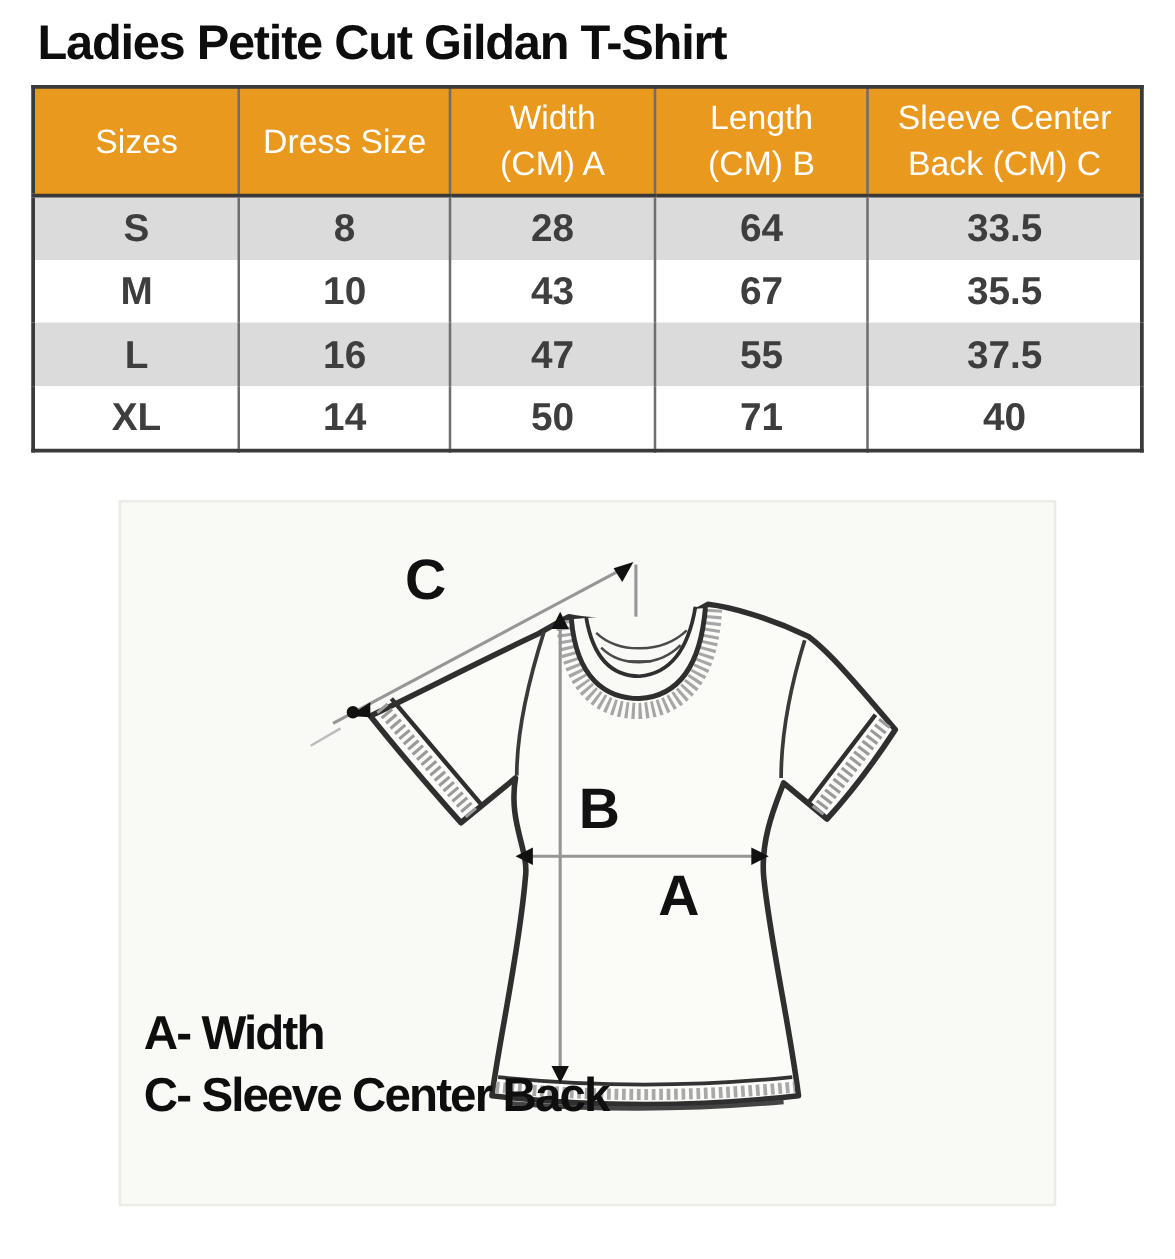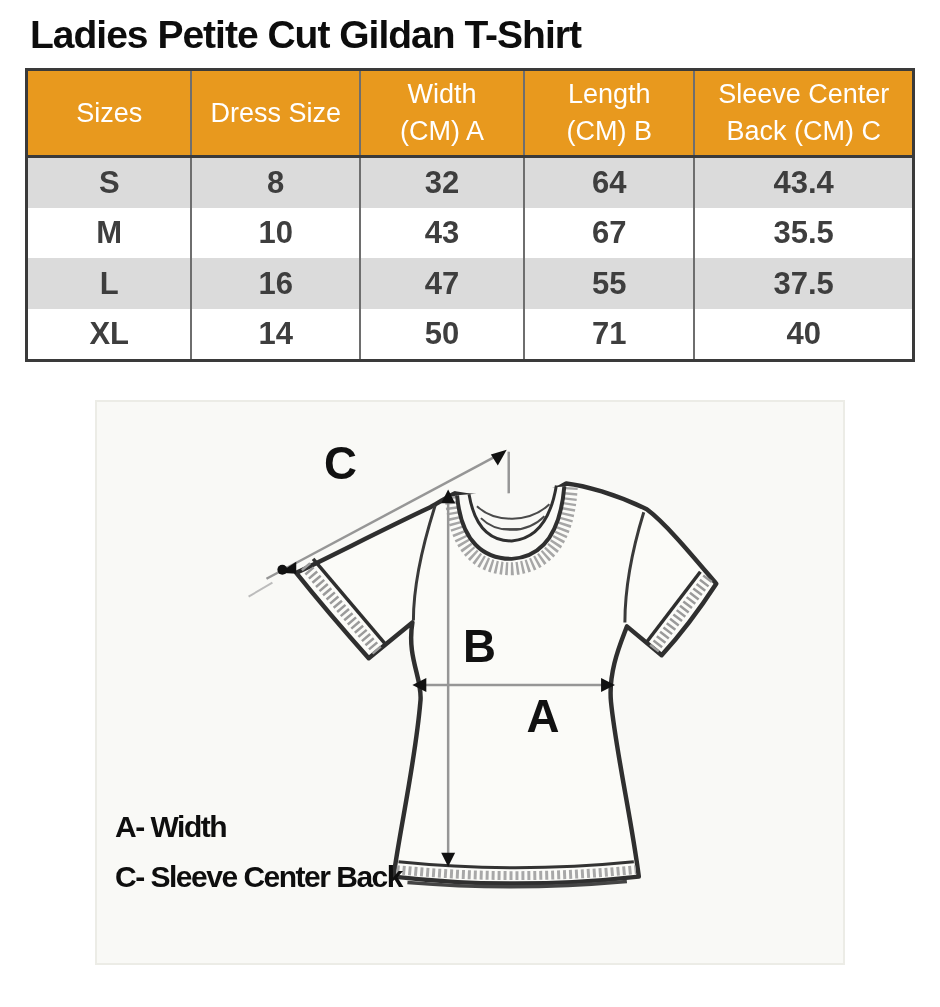--- a/index.html
+++ b/index.html
@@ -34,21 +34,21 @@
   table.size-table tbody tr:nth-child(even){background:#ffffff;}
   .hline{display:block;}
   .hline:empty{display:none;}
   .panel{
     position:absolute;left:95px;top:400px;width:750px;height:565px;
     box-sizing:border-box;background:#f9f9f6;border:2px solid #ecece6;
   }
   .panel svg{position:absolute;left:0;top:0;}
   .legend{
     position:absolute;left:18px;top:400px;
-    font-size:30px;font-weight:bold;color:#0e0e0e;
+    font-size:38px;font-weight:bold;color:#0e0e0e;
     line-height:50px;letter-spacing:-1.5px;white-space:nowrap;
   }
 </style>
 </head>
 <body>
 
 <div class="page">
 
   <h1 class="title">Ladies Petite Cut Gildan T-Shirt</h1>
 
@@ -79,23 +79,23 @@
         <th>
             <span class="hline">Sleeve Center</span>
             <span class="hline">Back (CM) C</span>
           </th>
       </tr>
     </thead>
     <tbody>
       <tr>
         <td>S</td>
         <td>8</td>
-        <td>32</td>
+        <td>28</td>
         <td>64</td>
-        <td>43.4</td>
+        <td>33.5</td>
       </tr>
       <tr>
         <td>M</td>
         <td>10</td>
         <td>43</td>
         <td>67</td>
         <td>35.5</td>
       </tr>
       <tr>
         <td>L</td>

